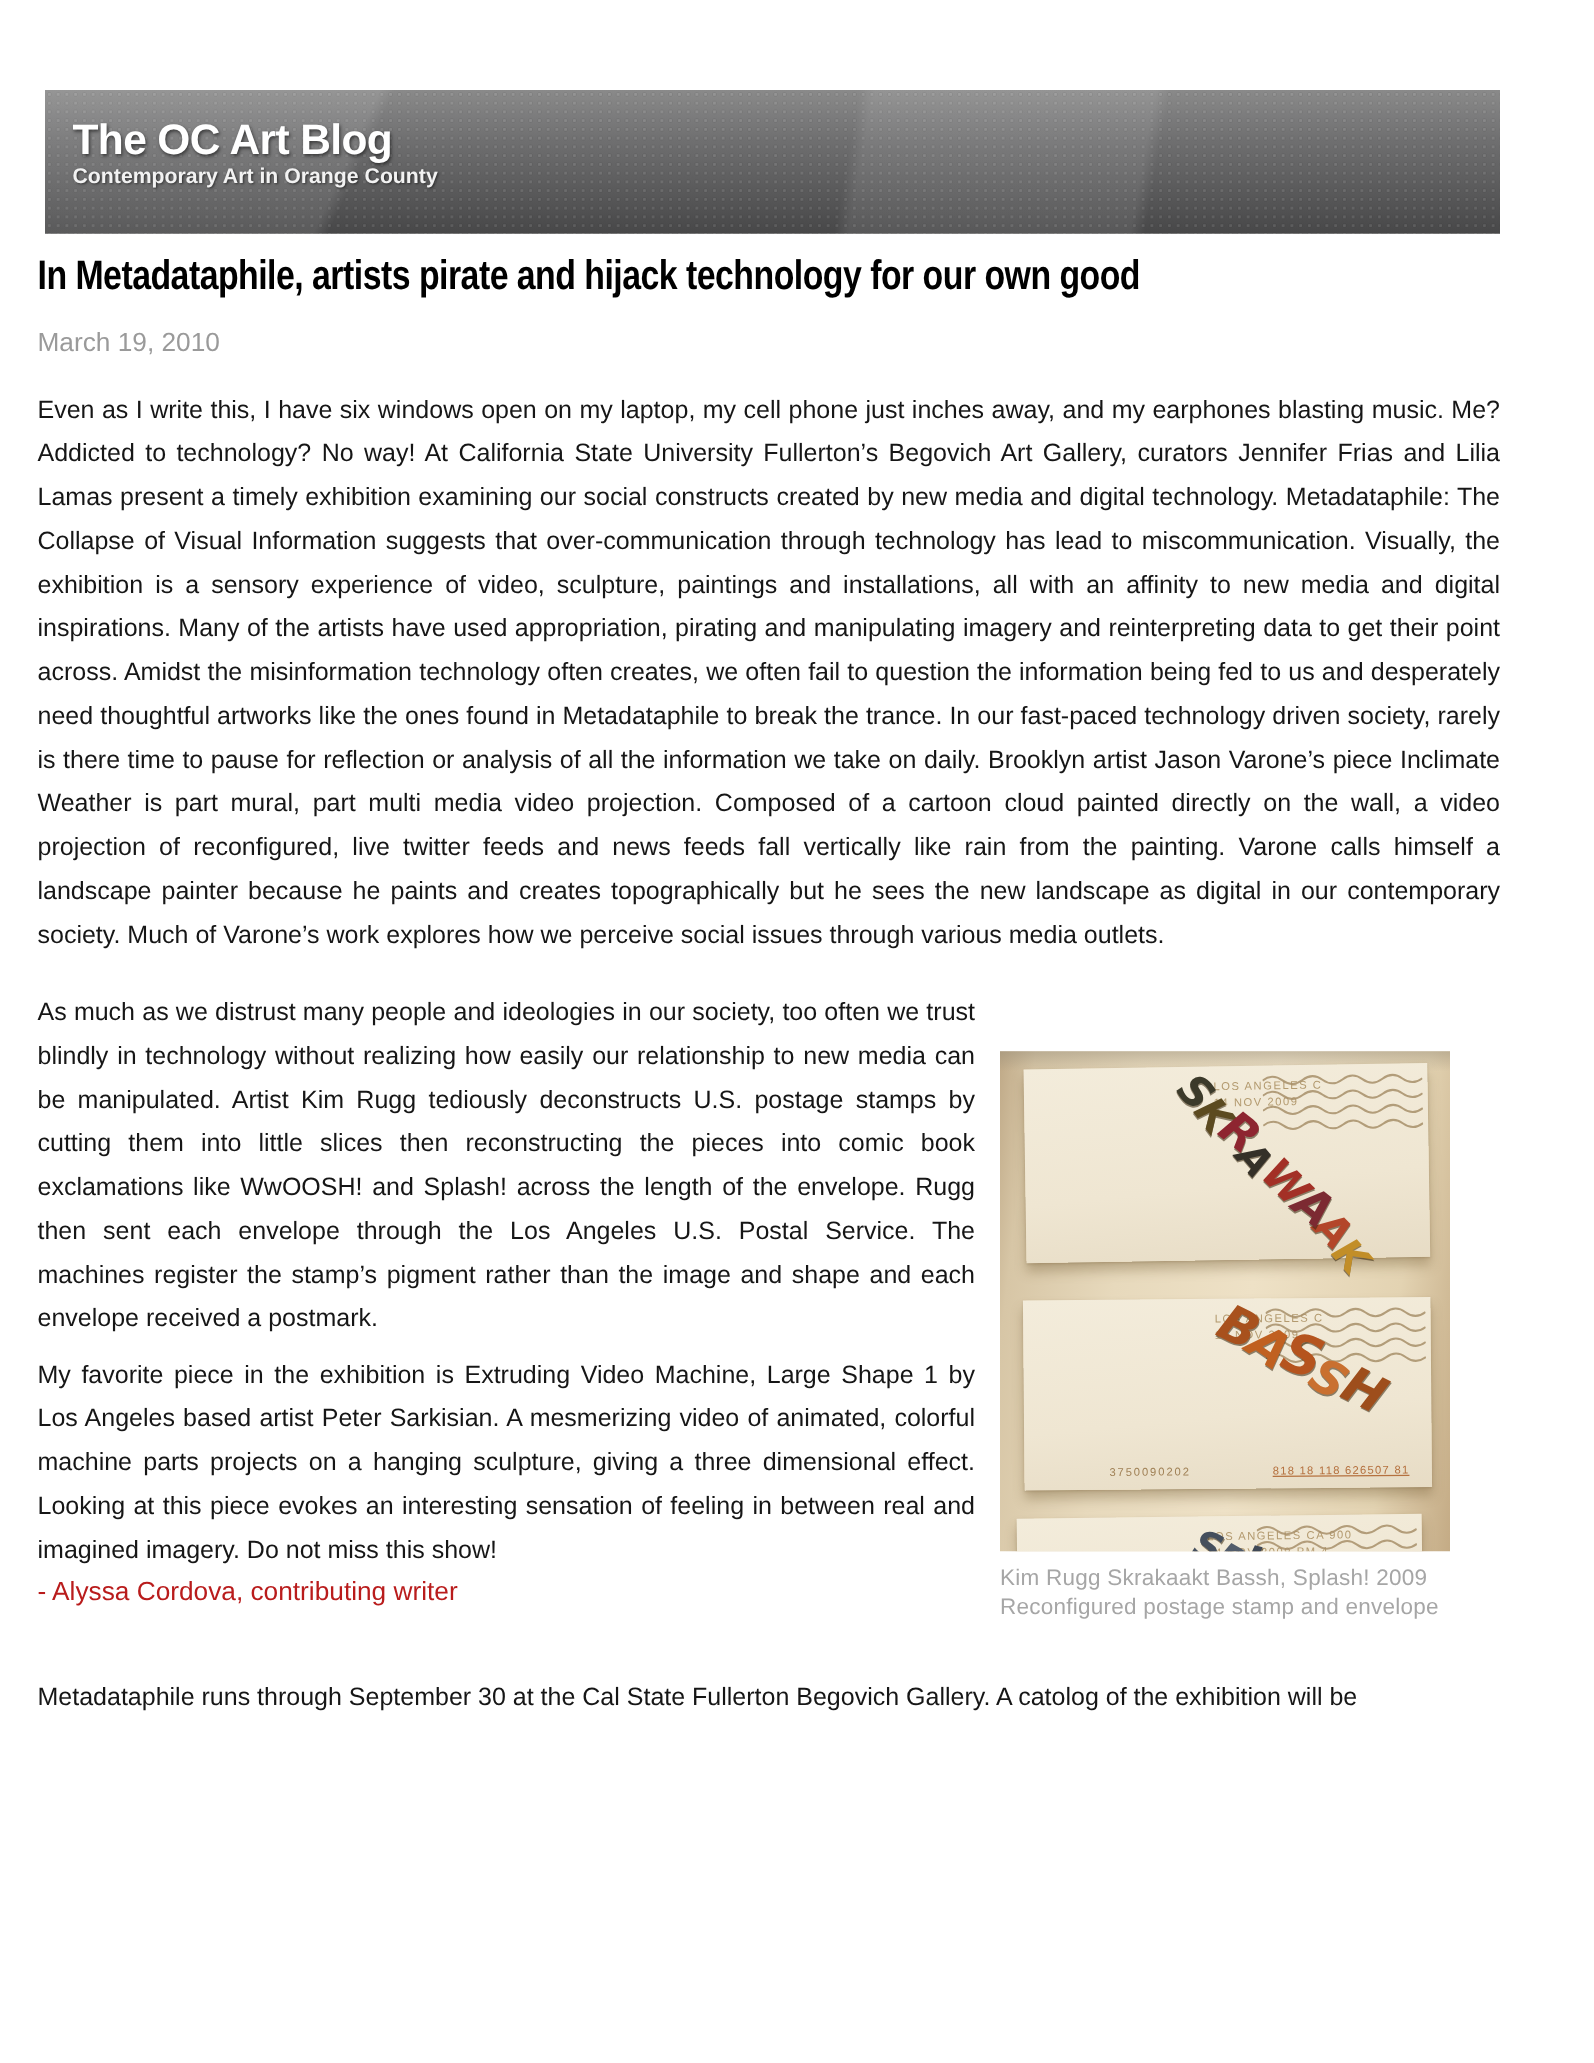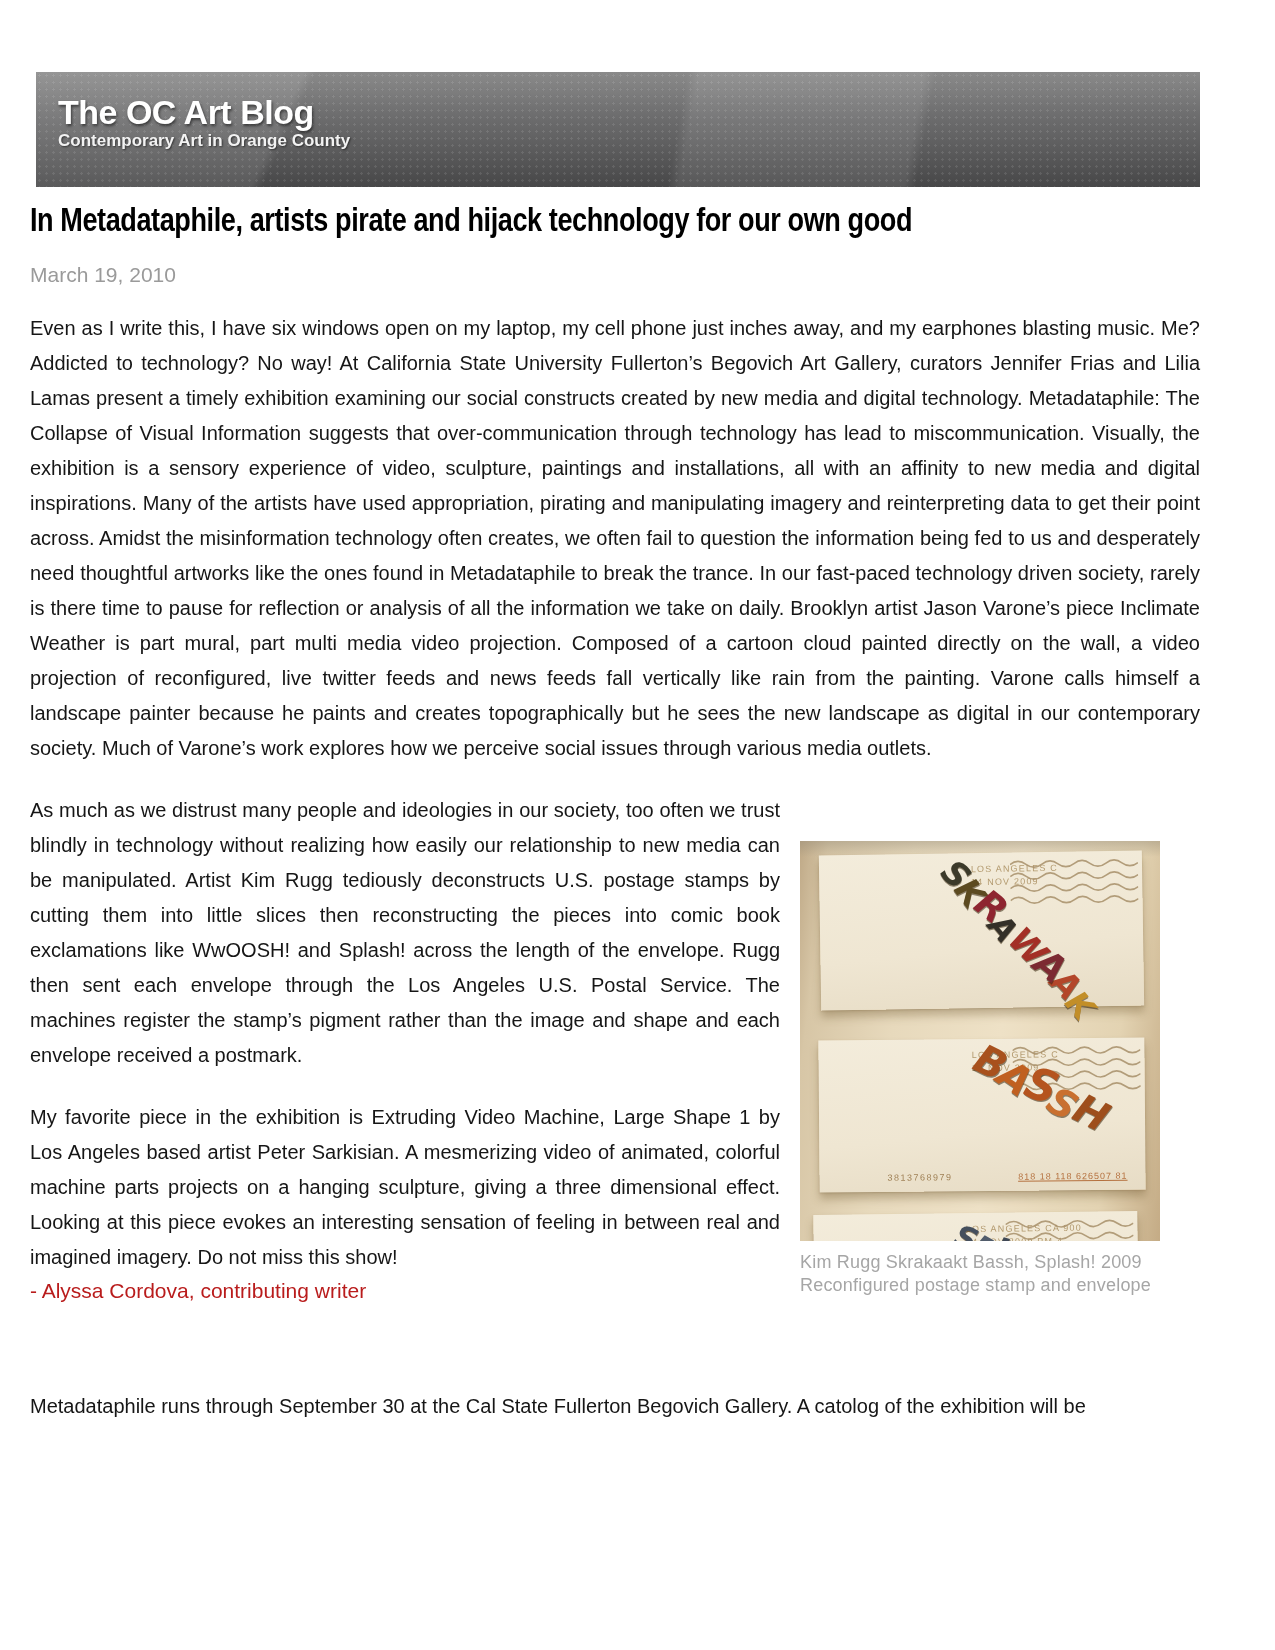--- a/index.html
+++ b/index.html
@@ -48,23 +48,23 @@
 
   
   .body-par{
     margin:0;font-size:20px;line-height:35px;color:#161616;
     text-align:justify;
   }
   .p1{margin-top:22px;}
   .row{display:flex;margin-top:27px;}
   .col-left{width:750px;flex:0 0 750px;}
   .col-right{width:360px;flex:0 0 360px;margin-left:20px;}
-  .p3{margin-top:27px;}
+  .p3{margin-top:10px;}
   .byline{margin-top:2px;font-size:21px;line-height:28px;color:#b91c1c;}
-  .p4{margin-top:84px;}
+  .p4{margin-top:44px;}
 
   
   .photo{
     margin-top:48px;width:360px;height:400px;position:relative;overflow:hidden;
     background:
       linear-gradient(180deg, rgba(150,140,120,0.45) 0%, rgba(150,140,120,0) 4%),
       linear-gradient(97deg,#bfa987 0%,#d7c6a6 7%,#e7d9bc 28%,#eee1c6 55%,#e3d3b2 84%,#c4ab85 100%);
   }
   .envelope{
     position:absolute;
@@ -160,21 +160,21 @@
             <div>LOS ANGELES C</div>
             <div>14 NOV 2009</div>
           </div>
           <svg class="cancel-waves" width="128" height="52" viewBox="0 0 128 52">
             <path d="M0 6 q8 -6 16 0 t16 0 t16 0 t16 0 t16 0 t16 0 t16 0 t16 0" fill="none" stroke="#a8906a" stroke-width="1.6"></path>
             <path d="M0 18 q8 -6 16 0 t16 0 t16 0 t16 0 t16 0 t16 0 t16 0 t16 0" fill="none" stroke="#a8906a" stroke-width="1.6"></path>
             <path d="M0 30 q8 -6 16 0 t16 0 t16 0 t16 0 t16 0 t16 0 t16 0 t16 0" fill="none" stroke="#a8906a" stroke-width="1.6"></path>
             <path d="M0 42 q8 -6 16 0 t16 0 t16 0 t16 0 t16 0 t16 0 t16 0 t16 0" fill="none" stroke="#a8906a" stroke-width="1.6"></path>
           </svg>
           <div class="comic-word w2"><span style="color: rgb(168, 81, 29);">B</span><span style="color: rgb(192, 96, 32);">A</span><span style="color: rgb(181, 84, 30);">S</span><span style="color: rgb(201, 112, 48);">S</span><span style="color: rgb(158, 78, 28);">H</span></div>
-          <div class="env-code">3813768979</div>
+          <div class="env-code">3750090202</div>
           <div class="env-barcode">818 18 118  626507 81</div>
         </div>
 
         <div class="envelope env3">
           <div class="postmark">
             <div>LOS ANGELES CA 900</div>
             <div>14 NOV 2009 PM 4</div>
           </div>
           <svg class="cancel-waves" width="128" height="52" viewBox="0 0 128 52">
             <path d="M0 6 q8 -6 16 0 t16 0 t16 0 t16 0 t16 0 t16 0 t16 0 t16 0" fill="none" stroke="#a8906a" stroke-width="1.6"></path>

